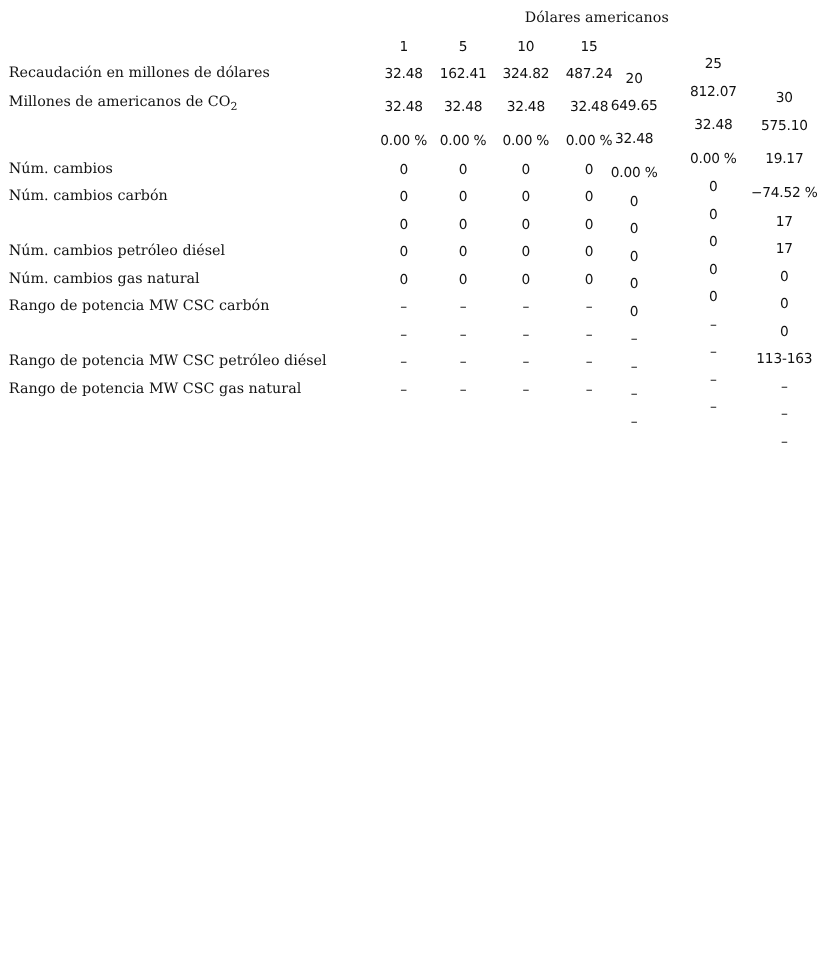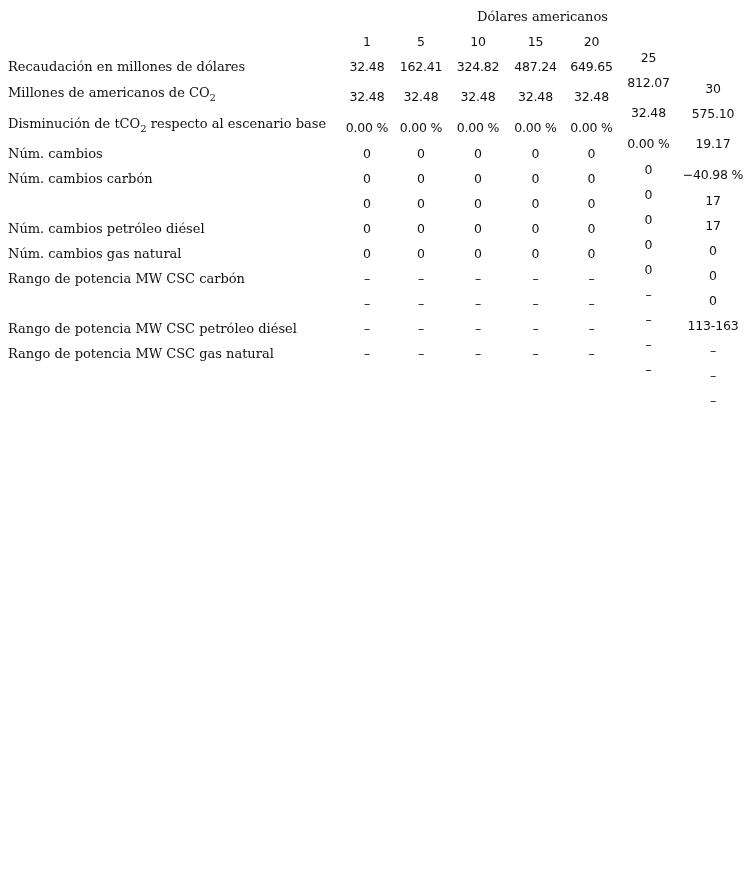--- a/index.html
+++ b/index.html
@@ -52,21 +52,21 @@
     }
     sub {
       font-size: 10px;
       vertical-align: -4px;
       line-height: 0;
     }
     .c0 { left: 340px; width: 54px; }
     .c1 { left: 394px; width: 54px; }
     .c2 { left: 448px; width: 60px; }
     .c3 { left: 508px; width: 55px; }
-    .c4 { left: 563px; width: 57px; }
+    .c4 { left: 548px; width: 57px; margin-top: 29px; }
     .c5 { left: 620px; width: 57px; margin-top: 16px; }
     .c6 { left: 677px; width: 72px; margin-top: 47px; }
   </style>
 </head>
 <body>
 
 <div>
   <div class="group-header">Dólares americanos</div>
 
   <div class="row" style="top:33px;">
@@ -95,28 +95,27 @@
     <span class="cell c0" style="top:4px;">32.48</span>
     <span class="cell c1" style="top:4px;">32.48</span>
     <span class="cell c2" style="top:4px;">32.48</span>
     <span class="cell c3" style="top:4px;">32.48</span>
     <span class="cell c4" style="top:4px;">32.48</span>
     <span class="cell c5" style="top:4px;">32.48</span>
     <span class="cell c6" style="top:4px;">19.17</span>
   </div>
 
   <div class="row" style="top:115px;">
-    <span class="label"><span>Disminución de tCO</span><sub>2</sub><span> respecto al escenario base</span></span>
     <span class="cell c0" style="top:4px;">0.00 %</span>
     <span class="cell c1" style="top:4px;">0.00 %</span>
     <span class="cell c2" style="top:4px;">0.00 %</span>
     <span class="cell c3" style="top:4px;">0.00 %</span>
     <span class="cell c4" style="top:4px;">0.00 %</span>
     <span class="cell c5" style="top:4px;">0.00 %</span>
-    <span class="cell c6" style="top:4px;">−40.98 %</span>
+    <span class="cell c6" style="top:4px;">−74.52 %</span>
   </div>
 
   <div class="row" style="top:145px;">
     <span class="label"><span>Núm. cambios</span></span>
     <span class="cell c0">0</span>
     <span class="cell c1">0</span>
     <span class="cell c2">0</span>
     <span class="cell c3">0</span>
     <span class="cell c4">0</span>
     <span class="cell c5">0</span>

